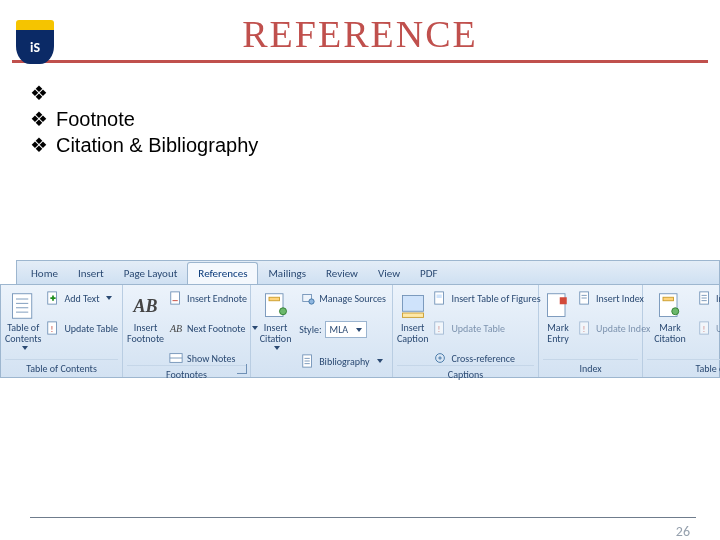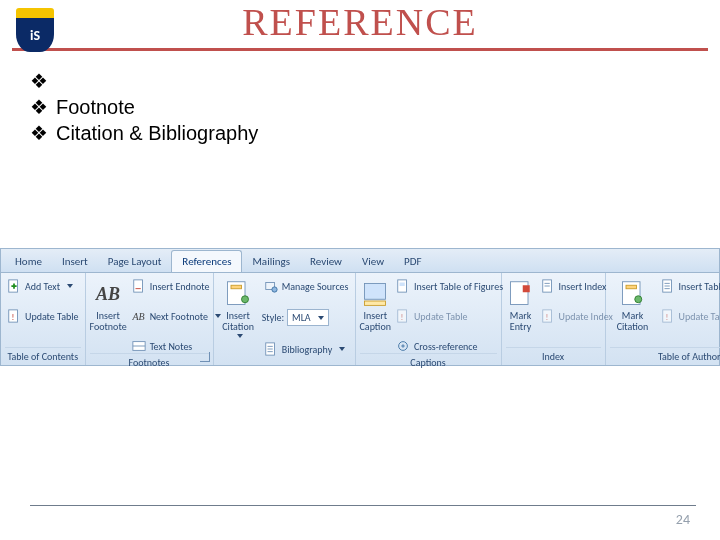--- a/index.html
+++ b/index.html
@@ -26,21 +26,21 @@
     background: #0b2a66;
     border-radius: 0 0 14px 14px / 0 0 18px 18px;
     color: #fff; font-weight: bold;
     display: flex; align-items: center; justify-content: center;
     font-size: 14px;
   }
 
   
   .title {
     text-align: center;
-    margin-top: 0;
+    margin-top: 12px;
     font-family: "Times New Roman", serif;
     font-size: 38px;
     letter-spacing: 2px;
     color: #c0504d;
   }
   .title-underline {
     height: 3px;
     background: #c0504d;
     margin: 4px 12px 0 12px;
   }
@@ -65,20 +65,21 @@
   .tabs {
     display: flex;
     align-items: flex-end;
     background: linear-gradient(#e4edf7,#cfe0f2);
     height: 24px;
     border: 1px solid #9db6cf;
     border-bottom: none;
     padding-left: 4px;
     font-size: 11px;
     color: #2b4a73;
+    margin-left: 16px;
   }
   .tabs .tab {
     padding: 4px 10px;
     cursor: pointer;
   }
   .tabs .tab.active {
     background: #f4f8fd;
     border: 1px solid #9db6cf;
     border-bottom: none;
     border-radius: 3px 3px 0 0;
@@ -225,20 +226,33 @@
       <div class="tab">Mailings</div>
       <div class="tab">Review</div>
       <div class="tab">View</div>
       <div class="tab">PDF</div>
     </div>
 
     <div class="ribbon">
 
       <div class="group" style="width:122px">
         <div class="gcontent">
+          <div class="bigbtn dd">
+            <span class="ico">
+              <svg viewBox="0 0 32 32" width="28" height="28">
+                  <rect x="4" y="2" width="22" height="28" fill="#fff" stroke="#6f90b5"></rect>
+                  <line x1="8" y1="8" x2="22" y2="8" stroke="#6f90b5"></line>
+                  <line x1="8" y1="13" x2="22" y2="13" stroke="#6f90b5"></line>
+                  <line x1="8" y1="18" x2="22" y2="18" stroke="#6f90b5"></line>
+                  <line x1="8" y1="23" x2="22" y2="23" stroke="#6f90b5"></line>
+                </svg>
+            </span>
+            <span style="white-space:pre-line">Table of
+Contents</span>
+          </div>
           <div class="stack">
             <div class="smbtn dd">
               <span class="mi">
                 <svg viewBox="0 0 16 16" width="14" height="14">
                     <rect x="2" y="1" width="10" height="14" fill="#fff" stroke="#6f90b5"></rect>
                     <path d="M5 8h6M8 5v6" stroke="#1e8e1e" stroke-width="2"></path>
                   </svg>
               </span>
               <span>Add Text</span>
             </div>
@@ -277,21 +291,21 @@
               <span class="mi" style="font-family:serif;font-style:italic;color:#444">AB</span>
               <span>Next Footnote</span>
             </div>
             <div class="smbtn">
               <span class="mi">
                 <svg viewBox="0 0 16 16" width="14" height="14">
                     <rect x="1" y="3" width="14" height="10" fill="#fff" stroke="#6f90b5"></rect>
                     <line x1="1" y1="8" x2="15" y2="8" stroke="#6f90b5"></line>
                   </svg>
               </span>
-              <span>Text Notes</span>
+              <span>Show Notes</span>
             </div>
           </div>
         </div>
         <div class="launcher"></div>
         <div class="group-title">Footnotes</div>
       </div>
 
       <div class="group" style="width:142px">
         <div class="gcontent">
           <div class="bigbtn dd">
@@ -454,15 +468,15 @@
             </div>
           </div>
         </div>
         <div class="group-title">Table of Authorities</div>
       </div>
 
     </div>
   </div>
 
   <div class="footrule"></div>
-  <div class="pagenum">24</div>
+  <div class="pagenum">26</div>
 
 </div>
 
 </body></html>

